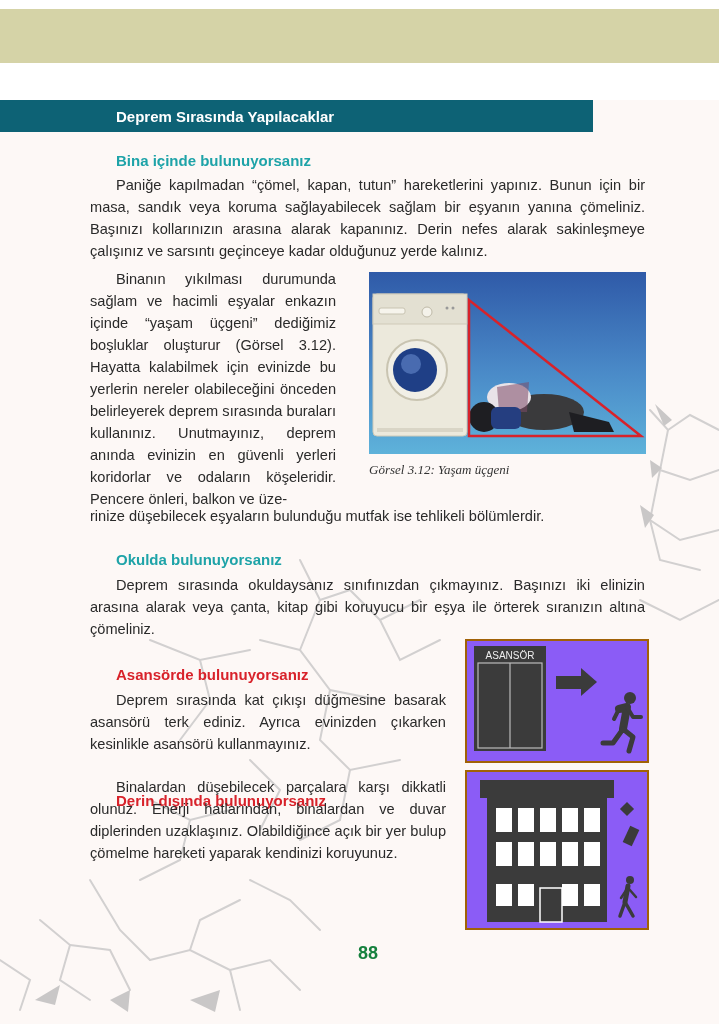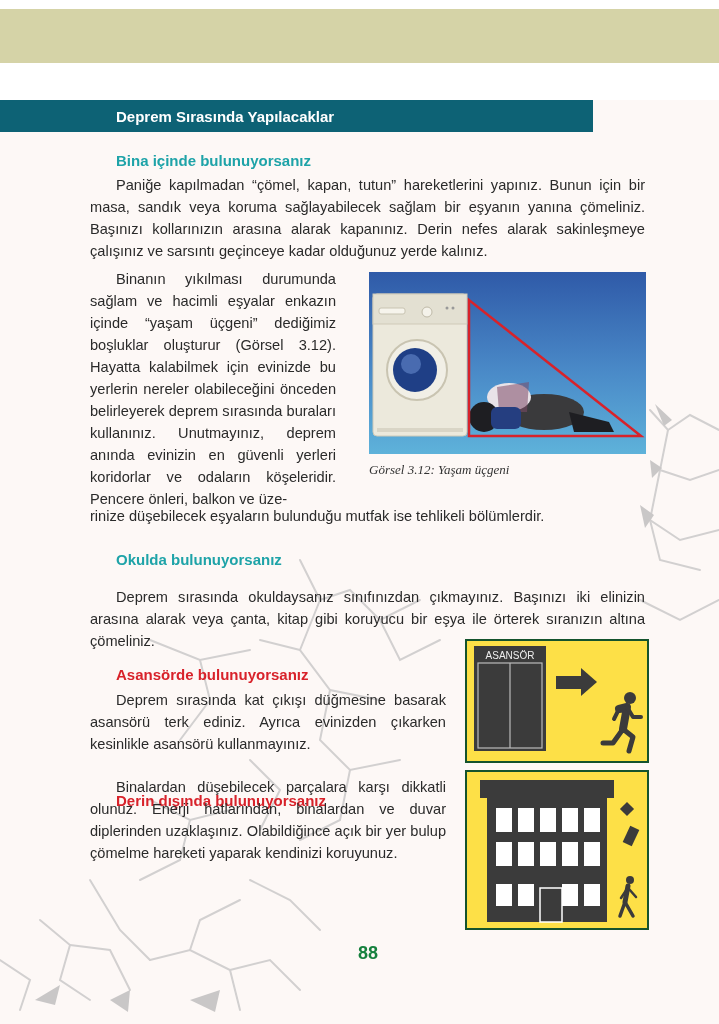--- a/index.html
+++ b/index.html
@@ -10,21 +10,21 @@
   .title-bar { position:absolute; left:0; top:100px; width:593px; height:32px; background:#0d6275; }
   .title-bar span { position:absolute; left:116px; top:8px; color:#fff; font-weight:bold; font-size:15px; }
   .cracks { position:absolute; left:0; top:0; width:719px; height:1024px; pointer-events:none; }
   .h { position:absolute; font-weight:bold; font-size:15px; }
   .teal { color:#1ea3a8; }
   .red { color:#d8222a; }
   .p { position:absolute; font-size:14.6px; line-height:22px; text-align:justify; text-indent:26px; color:#2a2a2a; }
   .p.noind { text-indent:0; }
   .fig { position:absolute; left:369px; top:272px; width:277px; height:182px; background:linear-gradient(#2f5aa8, #4a8ac8 55%, #5eb2da); overflow:hidden; }
   .caption { position:absolute; left:369px; top:462px; width:277px; text-align:left; font-family:"Liberation Serif", serif; font-style:italic; font-size:13px; color:#333; }
-  .sign { position:absolute; background:#fde047; border:2px solid #14532d;text-align:center; }
+  .sign { position:absolute; background:#8b5cf6; border:2px solid #a16207;text-align:center; }
   .pagenum { position:absolute; left:358px; top:943px; font-weight:bold; font-size:18px; color:#15803d; }
 </style>
 </head>
 <body>
 
 <div class="top-white"></div>
 <div class="top-band"></div>
 <div class="gap-white"></div>
 
 <svg class="cracks" viewBox="0 0 719 1024">
@@ -93,21 +93,21 @@
     <circle cx="115" cy="145" r="15" fill="#1e1e22"></circle>
     <rect x="122" y="135" width="30" height="22" rx="6" fill="#253e80"></rect>
     <path d="M200 140 L240 150 L245 160 L205 160 Z" fill="#1e1e22"></path>
 
     <polygon points="100,28 100,164 272,164" fill="none" stroke="#d8222a" stroke-width="2.5"></polygon>
   </svg>
 </div>
 <div class="caption">Görsel 3.12: Yaşam üçgeni</div>
 
 <div class="h teal" style="left:116px; top:551px;">Okulda bulunuyorsanız</div>
-<div class="p" style="left:90px; top:586px; width:555px;">Deprem sırasında okuldaysanız sınıfınızdan çıkmayınız. Başınızı iki elinizin arasına alarak veya çanta, kitap gibi koruyucu bir eşya ile örterek sıranızın altına çömeliniz.</div>
+<div class="p" style="left:90px; top:574px; width:555px;">Deprem sırasında okuldaysanız sınıfınızdan çıkmayınız. Başınızı iki elinizin arasına alarak veya çanta, kitap gibi koruyucu bir eşya ile örterek sıranızın altına çömeliniz.</div>
 
 <div class="h red" style="left:116px; top:666px;">Asansörde bulunuyorsanız</div>
 <div class="p" style="left:90px; top:689px; width:356px;">Deprem sırasında kat çıkışı düğmesine basarak asansörü terk ediniz. Ayrıca evinizden çıkarken kesinlikle asansörü kullanmayınız.</div>
 
 <div class="h red" style="left:116px; top:792px;">Derin dışında bulunuyorsanız</div>
 <div class="p" style="left:90px; top:776px; width:356px;">Binalardan düşebilecek parçalara karşı dikkatli olunuz. Enerji hatlarından, binalardan ve duvar diplerinden uzaklaşınız. Olabildiğince açık bir yer bulup çömelme hareketi yaparak kendinizi koruyunuz.</div>
 
 <div class="sign" style="left:465px; top:639px; width:180px; height:120px;">
   <svg width="180" height="120" viewBox="0 0 180 120">
     <g>

